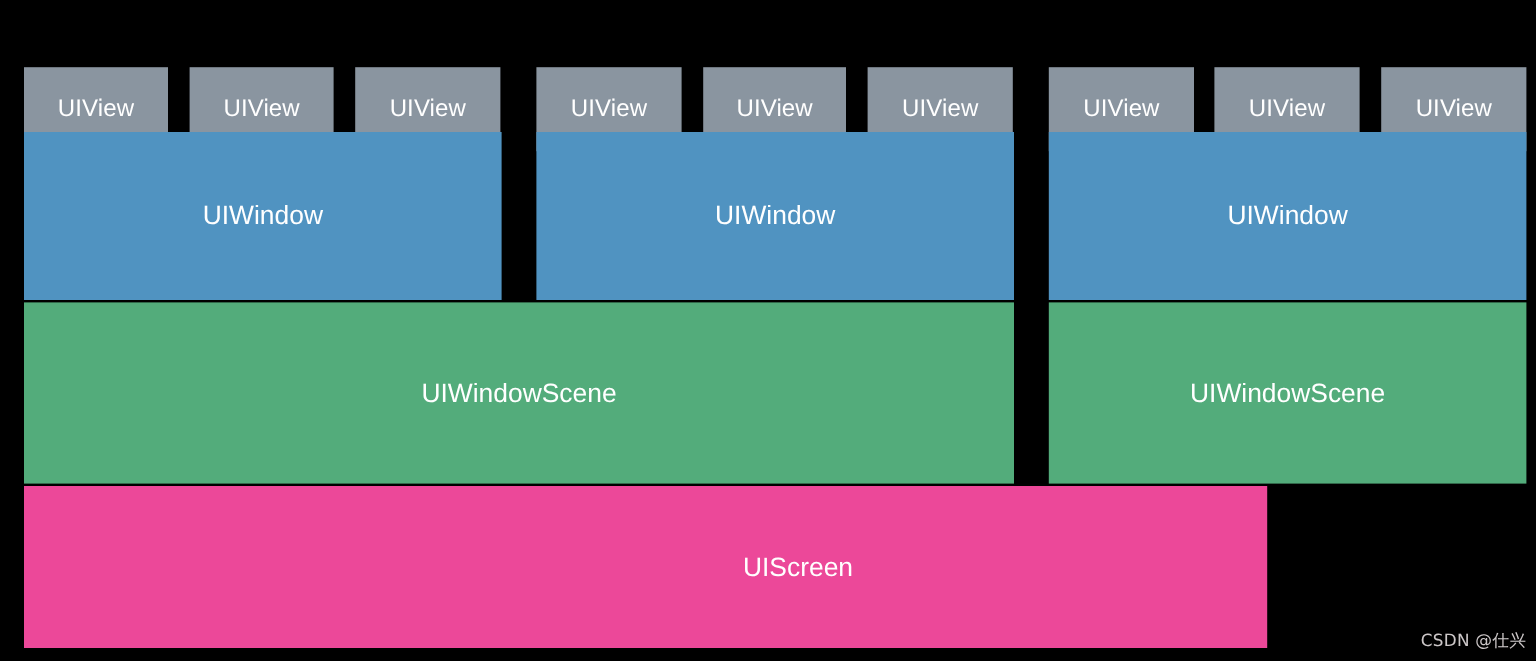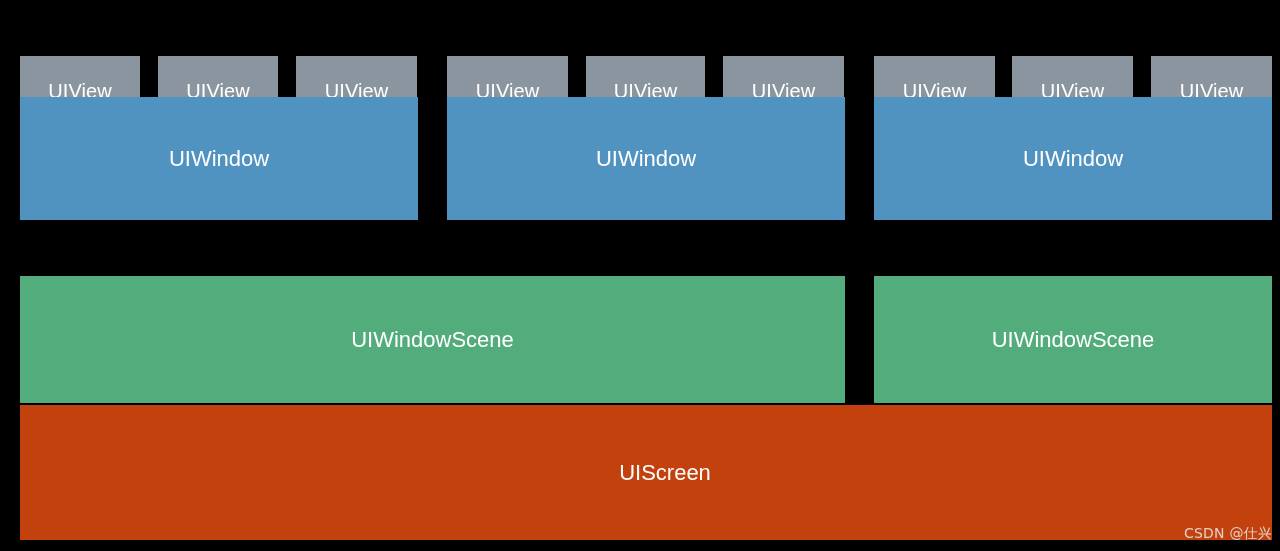--- a/index.html
+++ b/index.html
@@ -46,32 +46,32 @@
     background: #8a95a0;
     margin-top: 26px;
   }
   .uiview .label {
     font-size: 20px;
     letter-spacing: 0.1px;
   }
 
   
   .uiwindow {
-    top: 97px;
-    height: 123px;
+    top: 110px;
+    height: 140px;
     background: #5093c1;
   }
   .uiwindow .label {
     font-size: 22px;
   }
 
   
   .uiwindowscene {
-    top: 276px;
-    height: 127px;
+    top: 252px;
+    height: 151px;
     background: #53ac7b;
   }
   .uiwindowscene .label {
     font-size: 22px;
   }
 
   
   .uiscreen {
     top: 405px;
     height: 135px;
@@ -140,19 +140,19 @@
     <span class="label">UIWindow</span>
   </div>
 
   <div class="box uiwindowscene" style="left: 20px; width: 825px; background: rgb(83, 172, 123);">
     <span class="label">UIWindowScene</span>
   </div>
   <div class="box uiwindowscene" style="left: 874px; width: 398px; background: rgb(83, 172, 123);">
     <span class="label">UIWindowScene</span>
   </div>
 
-  <div class="box uiscreen" style="left: 20px; width: 1252px; background: #c2410c;">
+  <div class="box uiscreen" style="left: 20px; width: 1036px; background: #ec4899;">
     <span class="label">UIScreen</span>
   </div>
 
   <div class="watermark">CSDN @仕兴</div>
 
 </div>
 
 </body></html>

